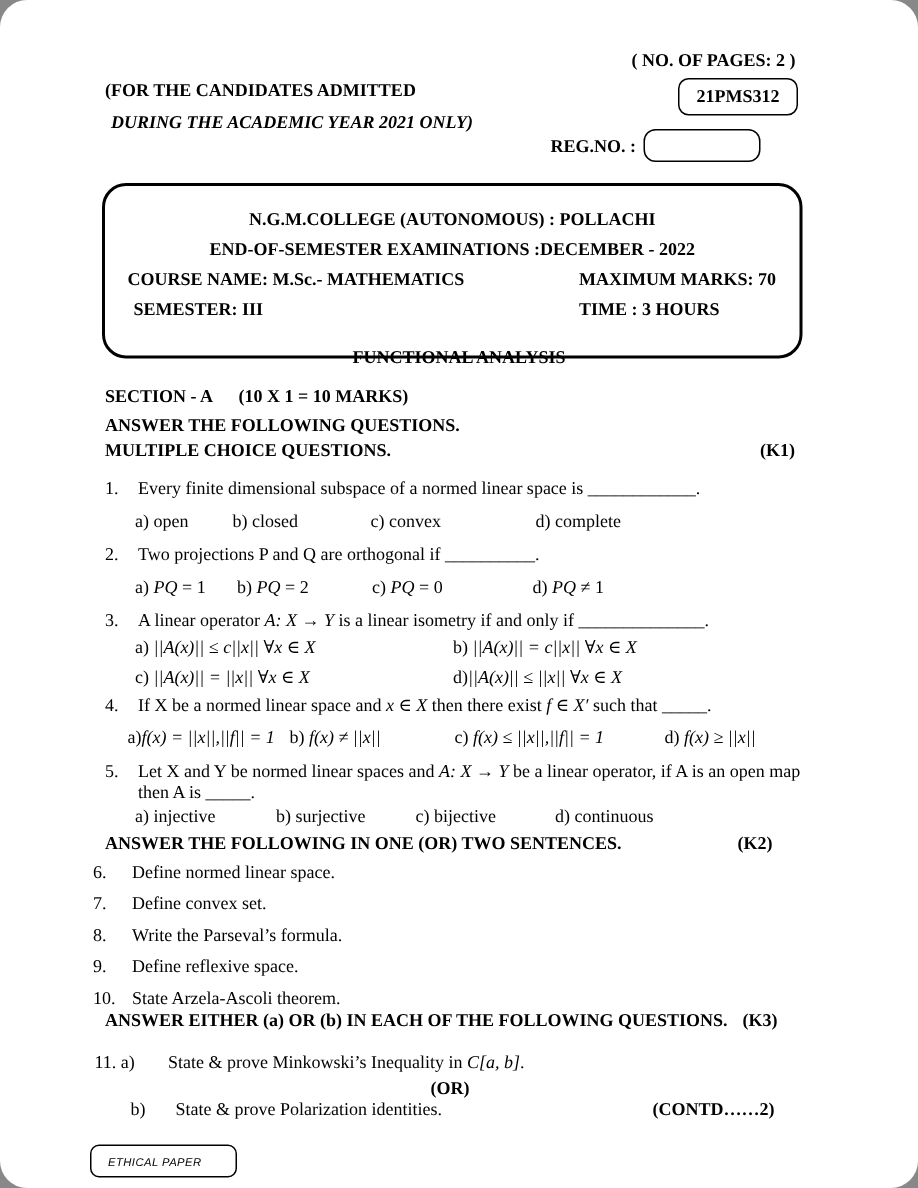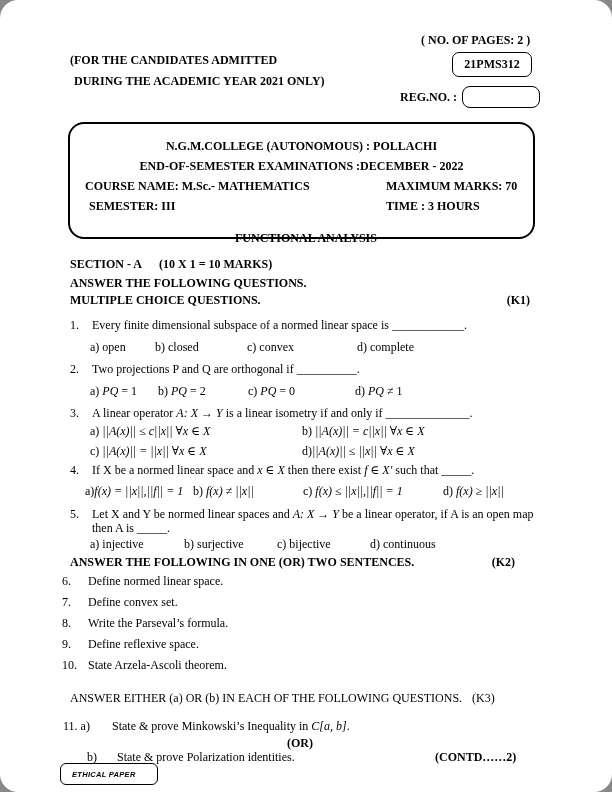--- a/index.html
+++ b/index.html
@@ -5,24 +5,24 @@
   html,body{margin:0;padding:0;background:#888;}
   .page{
     position:relative;width:612px;height:792px;background:#ffffff;
     font-family:"Liberation Serif","DejaVu Serif",serif;
     font-size:12px;color:#000;overflow:hidden;margin:0 auto;border-radius:18px;
   }
   .seg-m{font-style:italic;font-family:"Liberation Serif","DejaVu Serif",serif;}
   
   .pages-note{position:absolute;top:33px;left:421px;font-weight:700;}
   .candidates-note{position:absolute;top:50px;left:70px;font-weight:700;line-height:21px;}
-  .candidates-note .line2{padding-left:4px;}
+  .candidates-note .line2{padding-left:4px;font-style:italic;}
   .code-box{position:absolute;left:452px;top:52px;width:78px;height:23px;
     border:1.5px solid #000;border-radius:7px;display:flex;align-items:center;justify-content:center;font-weight:700;}
-  .regno-row{position:absolute;top:86px;left:400px;display:flex;align-items:center;gap:5px;}
+  .regno-row{position:absolute;top:86px;left:367px;display:flex;align-items:center;gap:5px;}
   .regno-label{font-weight:700;}
   .regno-box{width:76px;height:20px;border:1.5px solid #000;border-radius:8px;background:#fff;}
   
   .header-box{position:absolute;left:68px;top:122px;width:467px;height:117px;box-sizing:border-box;
     border:2px solid #000;border-radius:16px;padding:12px 15px 0 15px;font-weight:700;line-height:20px;}
   .hb-center{text-align:center;}
   .hb-row{display:flex;justify-content:space-between;}
   .hb-right{width:132px;white-space:nowrap;}
   .hb-row .sem{padding-left:4px;}
   
@@ -48,31 +48,31 @@
   .q4-opts .o1{width:108px;} .q4-opts .o2{width:110px;} .q4-opts .o3{width:140px;}
   .q5{margin-top:8px;} .q5-line2{margin-left:22px;}
   .q5-opts{margin-top:2px;}
   .q5-opts .o1{width:94px;} .q5-opts .o2{width:93px;} .q5-opts .o3{width:93px;}
   .row-k2{margin-top:4px;display:flex;justify-content:space-between;font-weight:700;padding-right:30px;}
   .sq{display:flex;margin-left:-8px;}
   .sq .q-num{width:26px;}
   .sq-first{margin-top:5px;}
   .sq + .sq{margin-top:7px;}
   .row-section-b{margin-top:4px;margin-left:143px;display:flex;gap:62px;font-weight:700;}
-  .row-answer-either{margin-top:19px;display:flex;gap:10px;font-weight:400;}
+  .row-answer-either{margin-top:1px;display:flex;gap:10px;font-weight:700;}
   .q11a{margin-top:14px;display:flex;margin-left:-7px;}
   .q11a .q-num{width:49px;flex:none;}
   .line-or{margin-top:3px;margin-left:217px;font-weight:700;}
   .q11b{display:flex;position:relative;margin-left:17px;}
   .q11b .b-num{width:30px;flex:none;}
   .contd{position:absolute;left:348px;top:0;font-weight:700;}
   
   .footer-badge{position:absolute;left:60px;top:763px;width:98px;height:22px;box-sizing:border-box;
     border:1.5px solid #000;border-radius:6px;display:flex;align-items:center;padding-left:11px;
-    font-family:"Liberation Sans","DejaVu Sans",sans-serif;font-style:italic;font-weight:700;font-size:7.5px;letter-spacing:0.3px;}
+    font-family:"Liberation Sans","DejaVu Sans",sans-serif;font-style:italic;font-weight:400;font-size:7.5px;letter-spacing:0.3px;}
 </style>
 </head>
 <body>
 
 <div class="page">
 
   <div class="pages-note">( NO. OF PAGES: 2 )</div>
 
   <div class="candidates-note">
     <div>(FOR THE CANDIDATES ADMITTED</div>

